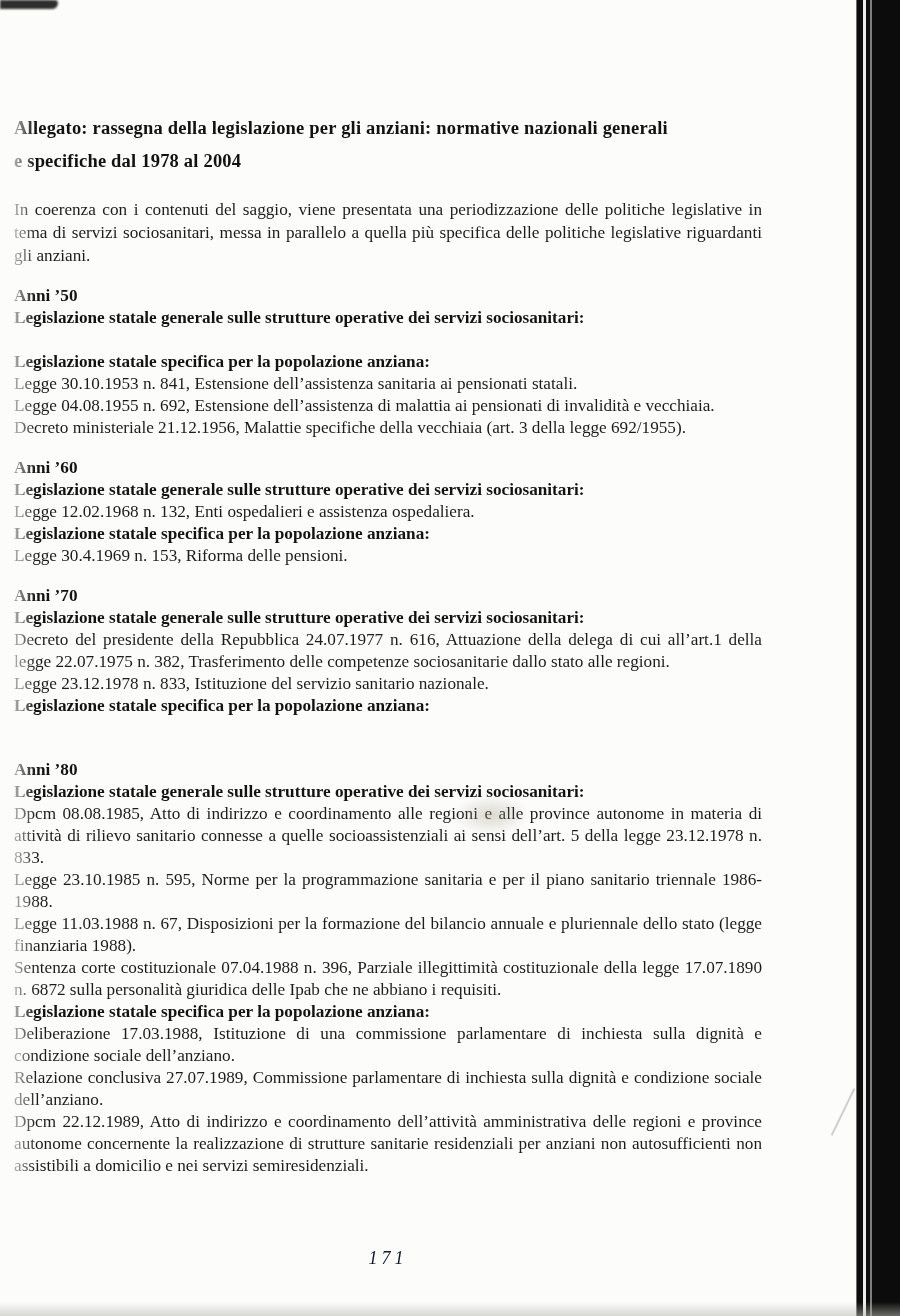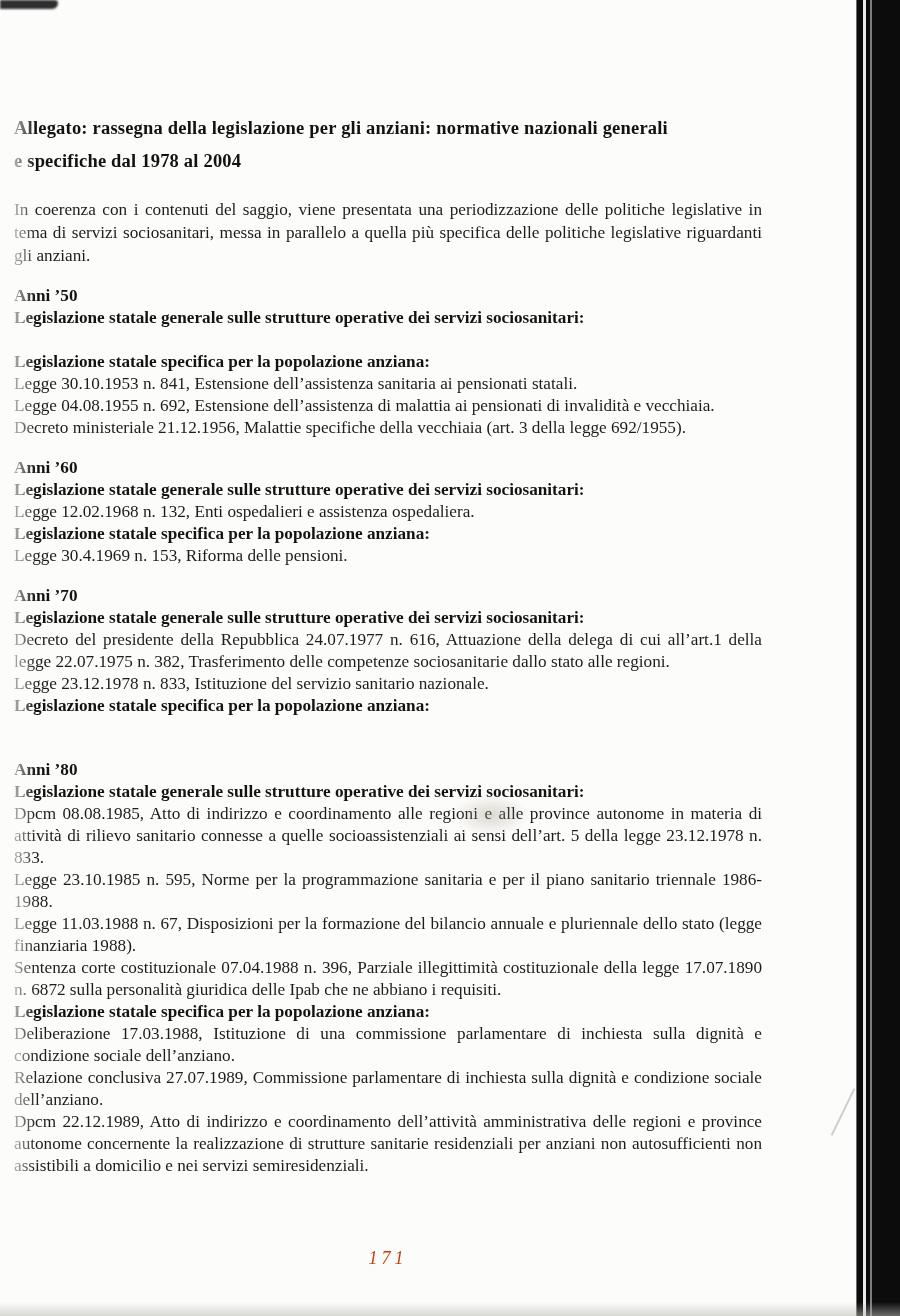--- a/index.html
+++ b/index.html
@@ -51,21 +51,21 @@
   .spacer { height: 22px; }
 
   .page-number {
     position: absolute;
     top: 1248px; left: 14px;
     width: 748px;
     text-align: center;
     font-style: italic;
     font-size: 18px;
     letter-spacing: 4px;
-    color: #c2410c;
+    color: #0f172a;
   }
 
   
   .scan-band {
     position: absolute;
     top: 0; left: 856px;
     width: 44px; height: 1316px;
     background: #0c0c0c;
     border-left: 1px solid #6e6e6e;
   }

